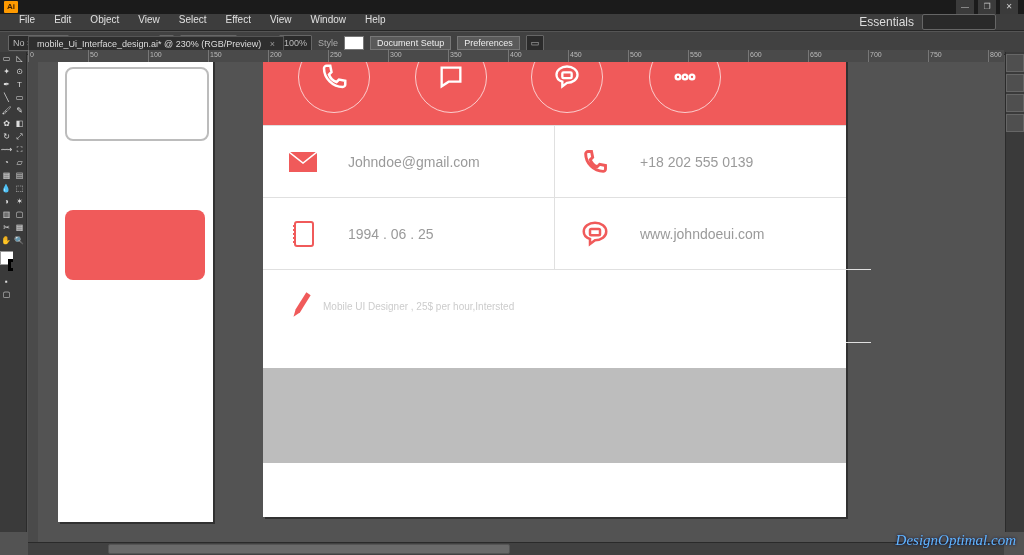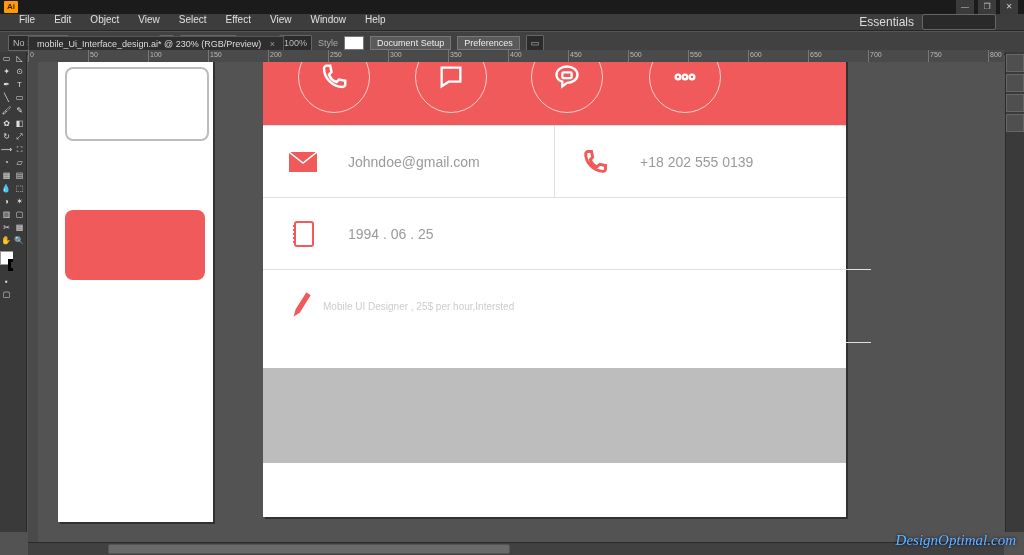--- a/index.html
+++ b/index.html
@@ -263,20 +263,29 @@
               <rect x="4" y="2" width="18" height="24" rx="2" fill="none" stroke="#f05a5a" stroke-width="2"></rect>
               <line x1="4" y1="6" x2="2" y2="6" stroke="#f05a5a" stroke-width="2"></line>
               <line x1="4" y1="10" x2="2" y2="10" stroke="#f05a5a" stroke-width="2"></line>
               <line x1="4" y1="14" x2="2" y2="14" stroke="#f05a5a" stroke-width="2"></line>
               <line x1="4" y1="18" x2="2" y2="18" stroke="#f05a5a" stroke-width="2"></line>
               <line x1="4" y1="22" x2="2" y2="22" stroke="#f05a5a" stroke-width="2"></line>
             </svg>
       </span>
       <span class="txt">1994 . 06 . 25</span>
     </div>
+    <div class="cell">
+      <span class="icon">
+        <svg width="30" height="30" viewBox="0 0 24 24" fill="none" stroke="#f05a5a" stroke-width="2">
+              <path d="M12 3c5 0 9 3 9 7s-4 7-9 7l-4 3v-4c-3-1-5-3-5-6 0-4 4-7 9-7z"></path>
+              <rect x="8" y="8" width="8" height="5" rx="1"></rect>
+            </svg>
+      </span>
+      <span class="txt">www.johndoeui.com</span>
+    </div>
   </div>
 
   <div class="full-row" style="top:207px">
     <span class="icon">
       <svg width="26" height="30" viewBox="0 0 20 28" fill="#f05a5a">
             <path d="M3 25l2-7L15 2l4 3L9 21l-6 4z"></path>
           </svg>
     </span>
     <span class="txt">Mobile UI Designer , 25$ per hour,Intersted</span>
   </div>

